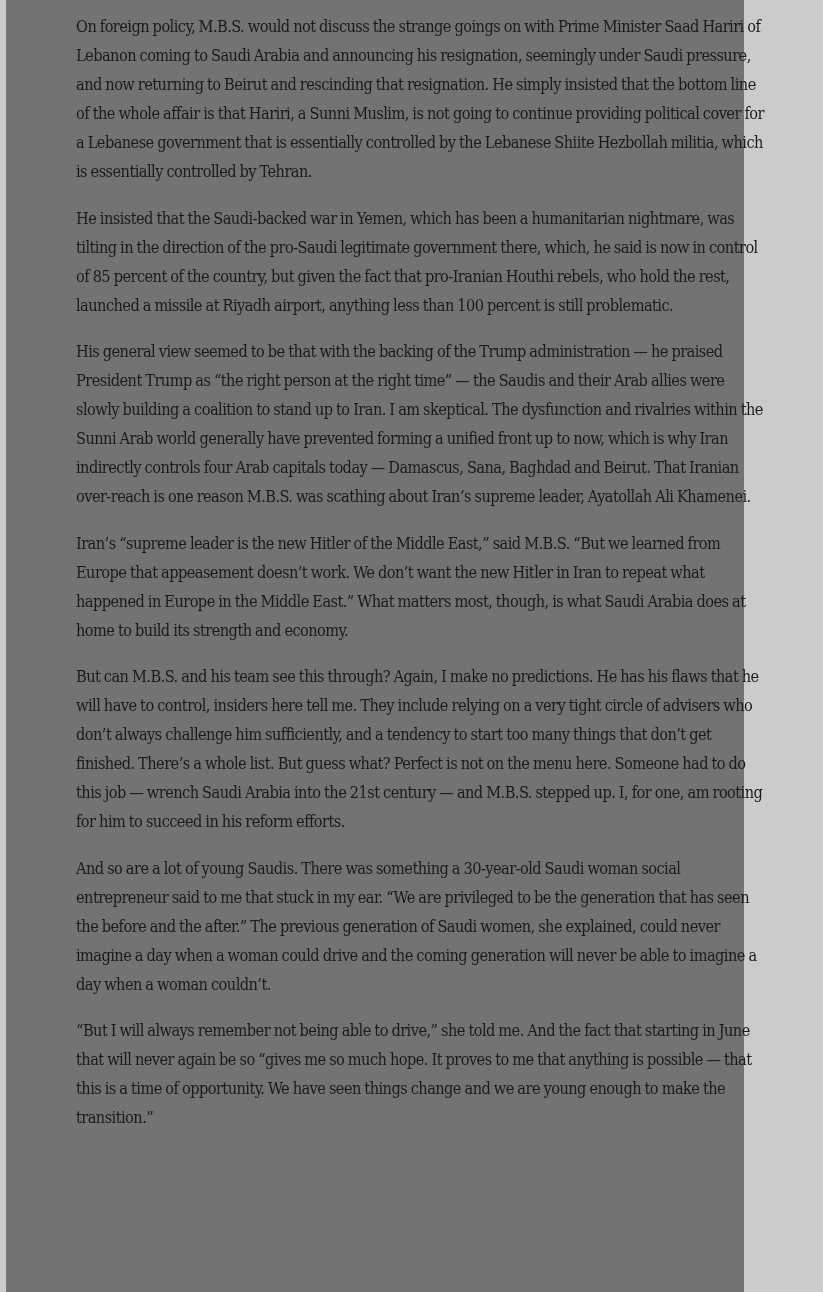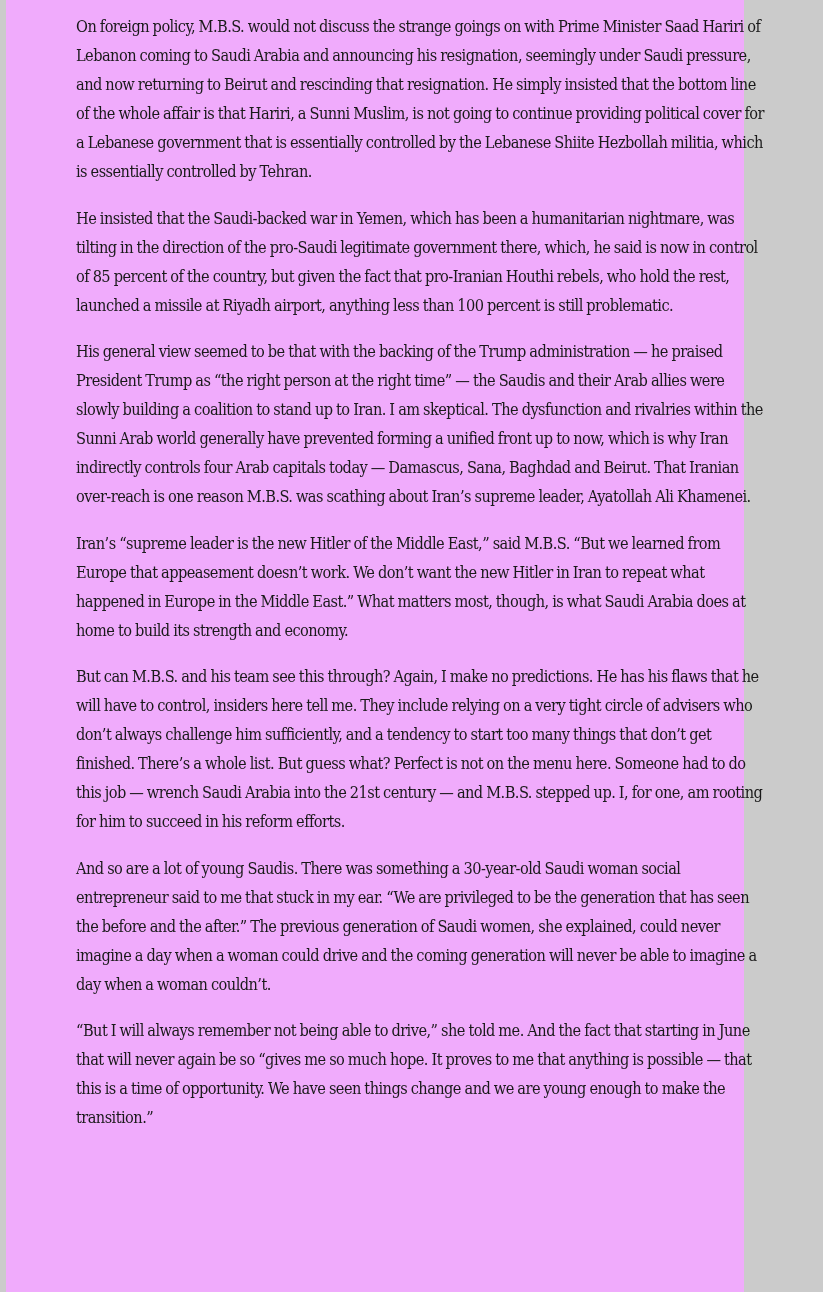--- a/index.html
+++ b/index.html
@@ -12,21 +12,21 @@
       overflow: hidden;
       background: #cbcbcb;
       position: relative;
     }
     .page {
       position: absolute;
       left: 6px;
       top: 0;
       width: 738px;
       height: 1292px;
-      background: #f0abfc;
+      background: #737373;
       box-sizing: border-box;
       padding: 12px 0 0 70px;
     }
     .article-body p {
       margin: 0 0 17.5px 0;
       width: 690px;
       font-family: "DejaVu Serif", "Liberation Serif", serif;
       font-size: 16.2px;
       line-height: 29px;
       color: #1a1a1a;

